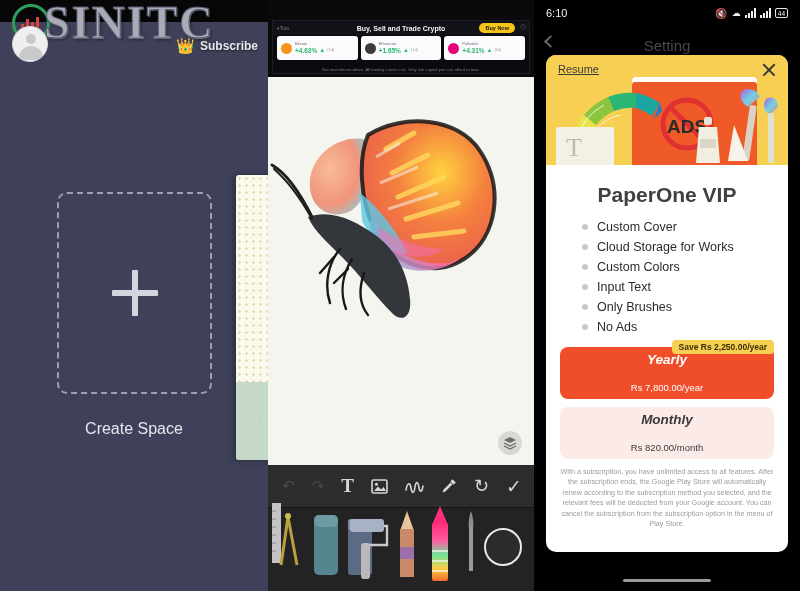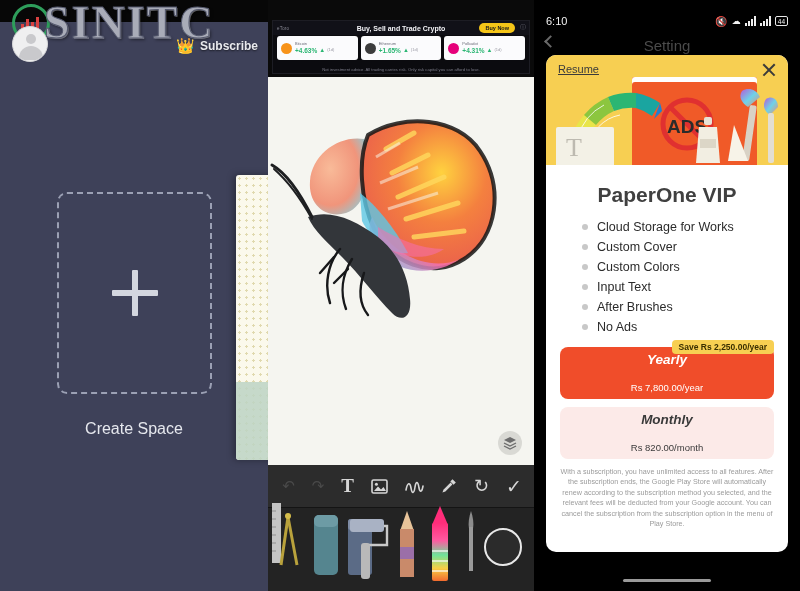--- a/index.html
+++ b/index.html
@@ -81,21 +81,21 @@
   .tool-ico { color:#d6d6d6; display:flex; align-items:center; justify-content:center; }
   .tool-ico.dim { color:#4a4a4a; }
   .p2-tray { position:absolute; left:0; top:507px; width:266px; height:84px; background:#232323;
     border-top:1px solid #141414; }
   .brush { position:absolute; bottom:-14px; }
   .picker-ring { position:absolute; right:12px; top:20px; width:38px; height:38px; border-radius:50%;
     border:2px solid #e8e8e8; background:#2b2b2b; }
 
   
   .panel3 { position:relative; width:266px; height:591px; background:#000000; overflow:hidden; }
-  .statusbar { position:absolute; left:0; top:8px; width:266px; height:26px; color:#f2f2f2;
+  .statusbar { position:absolute; left:0; top:0; width:266px; height:26px; color:#f2f2f2;
     display:flex; align-items:center; padding:0 12px; }
   .sb-time { font-size:11px; font-weight:500; }
   .sb-right { margin-left:auto; display:flex; align-items:center; gap:4px; }
   .sb-batt { border:1px solid #e8e8e8; border-radius:2px; padding:0 2px; font-size:6.5px;
     line-height:9px; height:10px; }
   .p3-header { position:absolute; left:0; top:26px; width:266px; height:38px;
     display:flex; align-items:center; justify-content:center; }
   .p3-back { position:absolute; left:12px; top:11px; width:9px; height:9px;
     border-left:2px solid #6a6a6a; border-bottom:2px solid #6a6a6a; transform:rotate(45deg); }
   .p3-title { font-size:15px; color:#4d4d4d; }
@@ -469,37 +469,37 @@
           <path d="M5 10 H23 L26 46 H2 Z" fill="#f2eee2"></path>
           <rect x="6" y="22" width="16" height="9" fill="#dcd6c7"></rect>
         </svg>
       </div>
 
       <div class="vip-title">PaperOne VIP</div>
 
       <div>
         <div class="feat">
           <span class="feat-dot"></span>
-          <span class="feat-lbl">Cloud Storage for Works</span>
+          <span class="feat-lbl">Custom Cover</span>
         </div>
         <div class="feat">
           <span class="feat-dot"></span>
-          <span class="feat-lbl">Custom Cover</span>
+          <span class="feat-lbl">Cloud Storage for Works</span>
         </div>
         <div class="feat">
           <span class="feat-dot"></span>
           <span class="feat-lbl">Custom Colors</span>
         </div>
         <div class="feat">
           <span class="feat-dot"></span>
           <span class="feat-lbl">Input Text</span>
         </div>
         <div class="feat">
           <span class="feat-dot"></span>
-          <span class="feat-lbl">After Brushes</span>
+          <span class="feat-lbl">Only Brushes</span>
         </div>
         <div class="feat">
           <span class="feat-dot"></span>
           <span class="feat-lbl">No Ads</span>
         </div>
       </div>
 
       <div class="plans">
         <span class="save-badge">Save Rs 2,250.00/year</span>
         <div class="plan plan-yearly">

